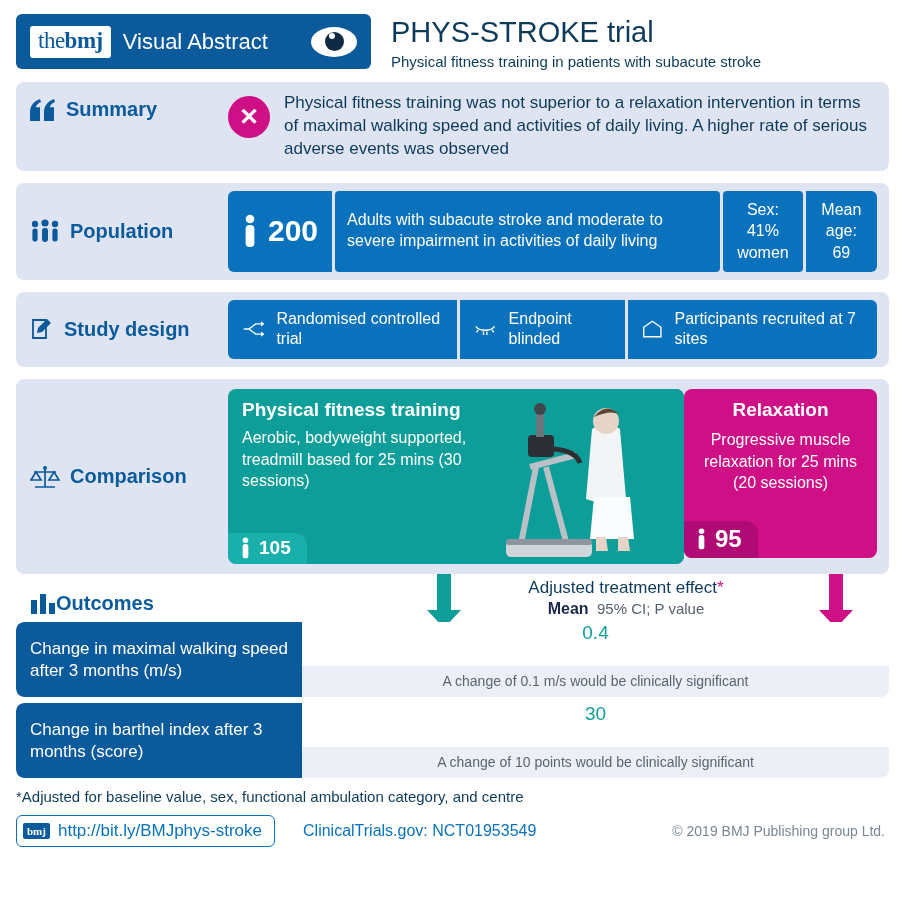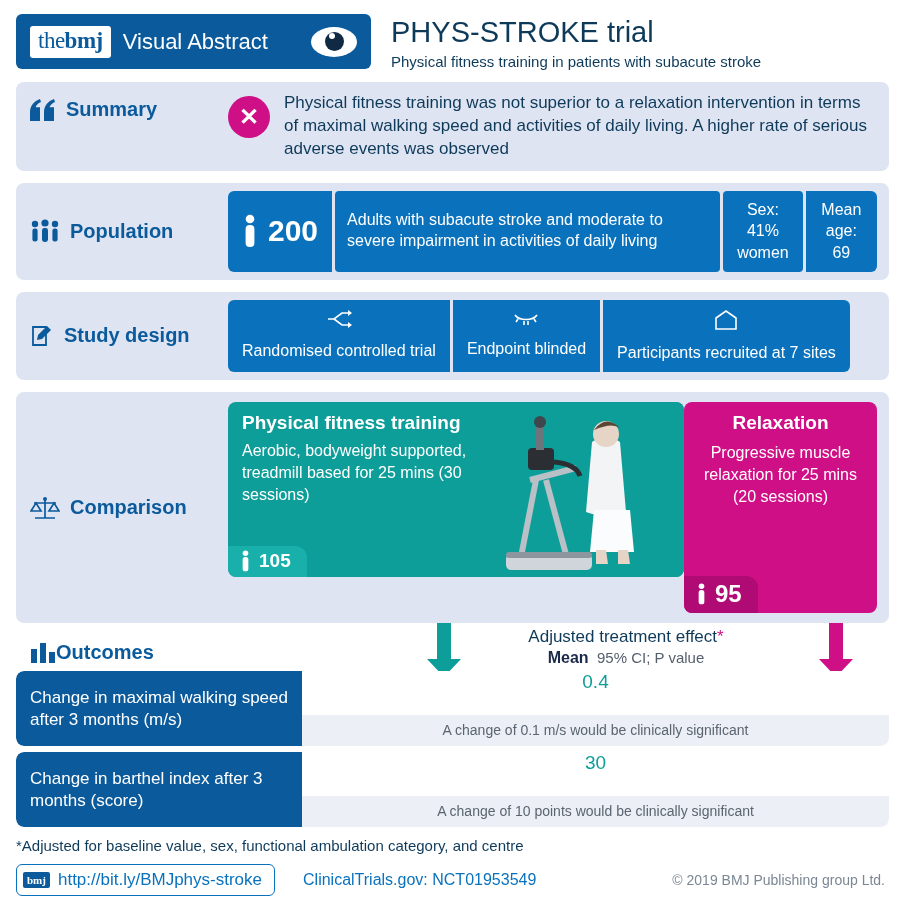--- a/index.html
+++ b/index.html
@@ -56,33 +56,33 @@
   .pop-row { display:flex; gap:3px; flex:1; padding:8px 12px 8px 0; }
   .pop-box { background:#0a72bd; color:#fff; border-radius:4px; display:flex; align-items:center; }
   .pop-count { padding:0 14px; gap:10px; font-size:30px; font-weight:bold; border-radius:6px 0 0 6px;}
   .pop-desc { font-size:16px; line-height:1.3; padding:8px 12px; }
   .pop-sex, .pop-age { font-size:16px; line-height:1.35; padding:8px 14px; text-align:center; justify-content:center; }
   .pop-age { border-radius:0 6px 6px 0; }
 
   
   .sd-row { display:flex; gap:3px; flex:1; padding:8px 12px 8px 0; }
   .sd-box { background:#0a72bd; color:#fff; font-size:16px; line-height:1.3; padding:9px 14px;
-            display:flex; align-items:center; gap:12px;flex-direction:column; }
+            display:flex; align-items:center; gap:12px; }
   .sd-box:first-child { border-radius:6px 0 0 6px; }
   .sd-box:last-child { border-radius:0 6px 6px 0; }
 
   
   .cmp-wrap { display:flex; flex:1; padding:10px 12px 10px 0; align-items:stretch; }
   .cmp-left { position:relative; flex:0 0 456px; background:#0e9e9a; border-radius:8px; color:#fff; overflow:hidden; height:175px;}
   .cmp-left .hd { font-size:19px; font-weight:bold; padding:10px 14px 6px; }
   .cmp-left .bd { font-size:16px; line-height:1.35; padding:0 14px; width:265px;}
   .pill { position:absolute; left:0; bottom:0; background:#19b0ab; color:#fff; border-radius:0 12px 0 8px;
           font-size:19px; font-weight:bold; padding:4px 16px 5px 12px; display:flex; gap:8px; align-items:center;}
   .treadmill { position:absolute; right:0; top:0; width:200px; height:175px; }
-  .cmp-right { flex:1; background:#cf0f86; border-radius:8px; color:#fff; position:relative; height:211px; }
+  .cmp-right { flex:1; background:#cf0f86; border-radius:8px; color:#fff; position:relative; height:169px; }
   .cmp-right .hd { font-size:19px; font-weight:bold; text-align:center; padding:10px 10px 8px; }
   .cmp-right .bd { font-size:16px; line-height:1.35; text-align:center; padding:0 12px; }
   .pill-r { position:absolute; left:0; bottom:0; background:#b00b74; color:#fff; border-radius:0 12px 0 8px;
           font-size:24px; font-weight:bold; padding:4px 16px 5px 12px; display:flex; gap:8px; align-items:center;}
 
   
   .mid-zone { position:relative; height:54px; }
   .adj-head { position:absolute; left:440px; top:4px; width:340px; text-align:center; }
   .adj-head .l1 { font-size:17px; color:#0e3a5a; }
   .adj-head .l1 .star { color:#cf0f86; }

